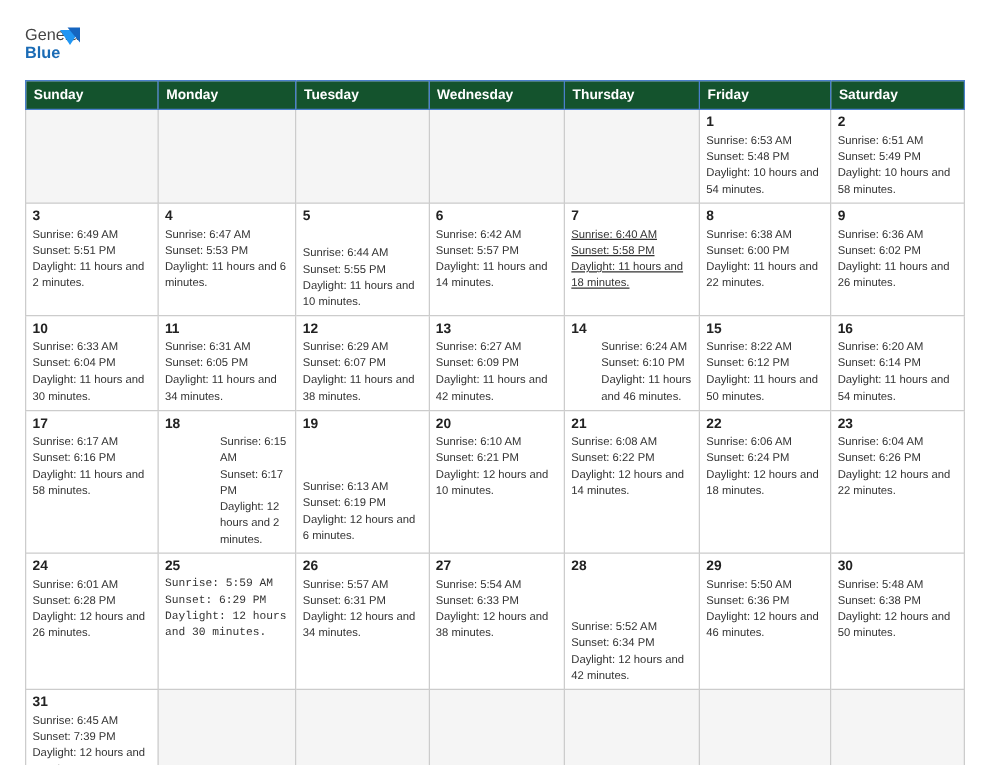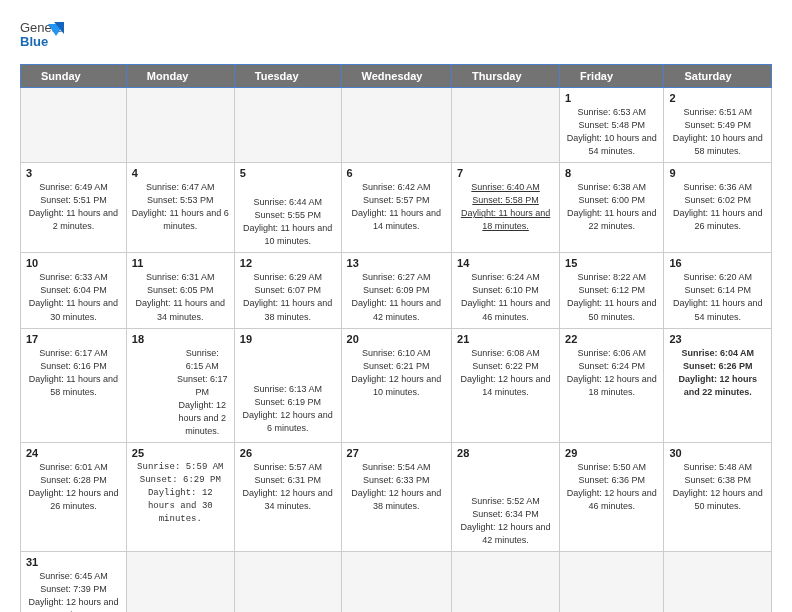--- a/index.html
+++ b/index.html
@@ -40,25 +40,25 @@
       font-size: 14px;
       color: #444;
       margin-top: 2px;
     }
     .calendar {
       width: 100%;
       border-collapse: collapse;
       font-size: 9.5px;
     }
     .calendar thead tr th {
-      background: #737373;
+      background: #14532d;
       color: #fff;
       font-weight: bold;
       font-size: 11px;
-      padding: 5px 20px;
+      padding: 5px 6px;
       text-align: left;
       border: 1px solid #4a7fcb;
     }
     .calendar tbody tr td {
       vertical-align: top;
       border: 1px solid #ccc;
       padding: 4px 5px;
       min-height: 72px;
       height: 74px;
       width: 113px;
@@ -71,21 +71,20 @@
       font-weight: bold;
       font-size: 11px;
       display: block;
       margin-bottom: 2px;
       color: #222;
     }
     .day-info {
       color: #333;
       font-size: 9px;
       line-height: 1.45;
-      text-align: center;
     }
   </style>
 </head>
 <body>
 
 <div class="page">
   <div class="header">
     <div class="logo">
   <svg width="44" height="40" viewBox="0 0 44 40">
     <text x="0" y="16" font-size="13" font-family="Arial" font-weight="normal" fill="#444">General</text>
@@ -196,21 +195,21 @@
 Daylight: 11 hours and 38 minutes.</div>
           </td>
           <td>
             <span class="day-num">13</span>
             <div class="day-info" style="white-space: pre-line;">Sunrise: 6:27 AM
 Sunset: 6:09 PM
 Daylight: 11 hours and 42 minutes.</div>
           </td>
           <td>
             <span class="day-num">14</span>
-            <div class="day-info" style="white-space: pre-line;">Sunrise: 6:24 AM
+            <div class="day-info" style="white-space: pre-line; margin-left: 24px;">Sunrise: 6:24 AM
 Sunset: 6:10 PM
 Daylight: 11 hours and 46 minutes.</div>
           </td>
           <td>
             <span class="day-num">15</span>
             <div class="day-info" style="white-space: pre-line;">Sunrise: 8:22 AM
 Sunset: 6:12 PM
 Daylight: 11 hours and 50 minutes.</div>
           </td>
           <td>
@@ -252,21 +251,21 @@
 Daylight: 12 hours and 14 minutes.</div>
           </td>
           <td>
             <span class="day-num">22</span>
             <div class="day-info" style="white-space: pre-line;">Sunrise: 6:06 AM
 Sunset: 6:24 PM
 Daylight: 12 hours and 18 minutes.</div>
           </td>
           <td>
             <span class="day-num">23</span>
-            <div class="day-info" style="white-space: pre-line; font-weight: bold;">Sunrise: 6:04 AM
+            <div class="day-info" style="white-space: pre-line;">Sunrise: 6:04 AM
 Sunset: 6:26 PM
 Daylight: 12 hours and 22 minutes.</div>
           </td>
         </tr>
         <tr>
           <td>
             <span class="day-num">24</span>
             <div class="day-info" style="white-space: pre-line;">Sunrise: 6:01 AM
 Sunset: 6:28 PM
 Daylight: 12 hours and 26 minutes.</div>

